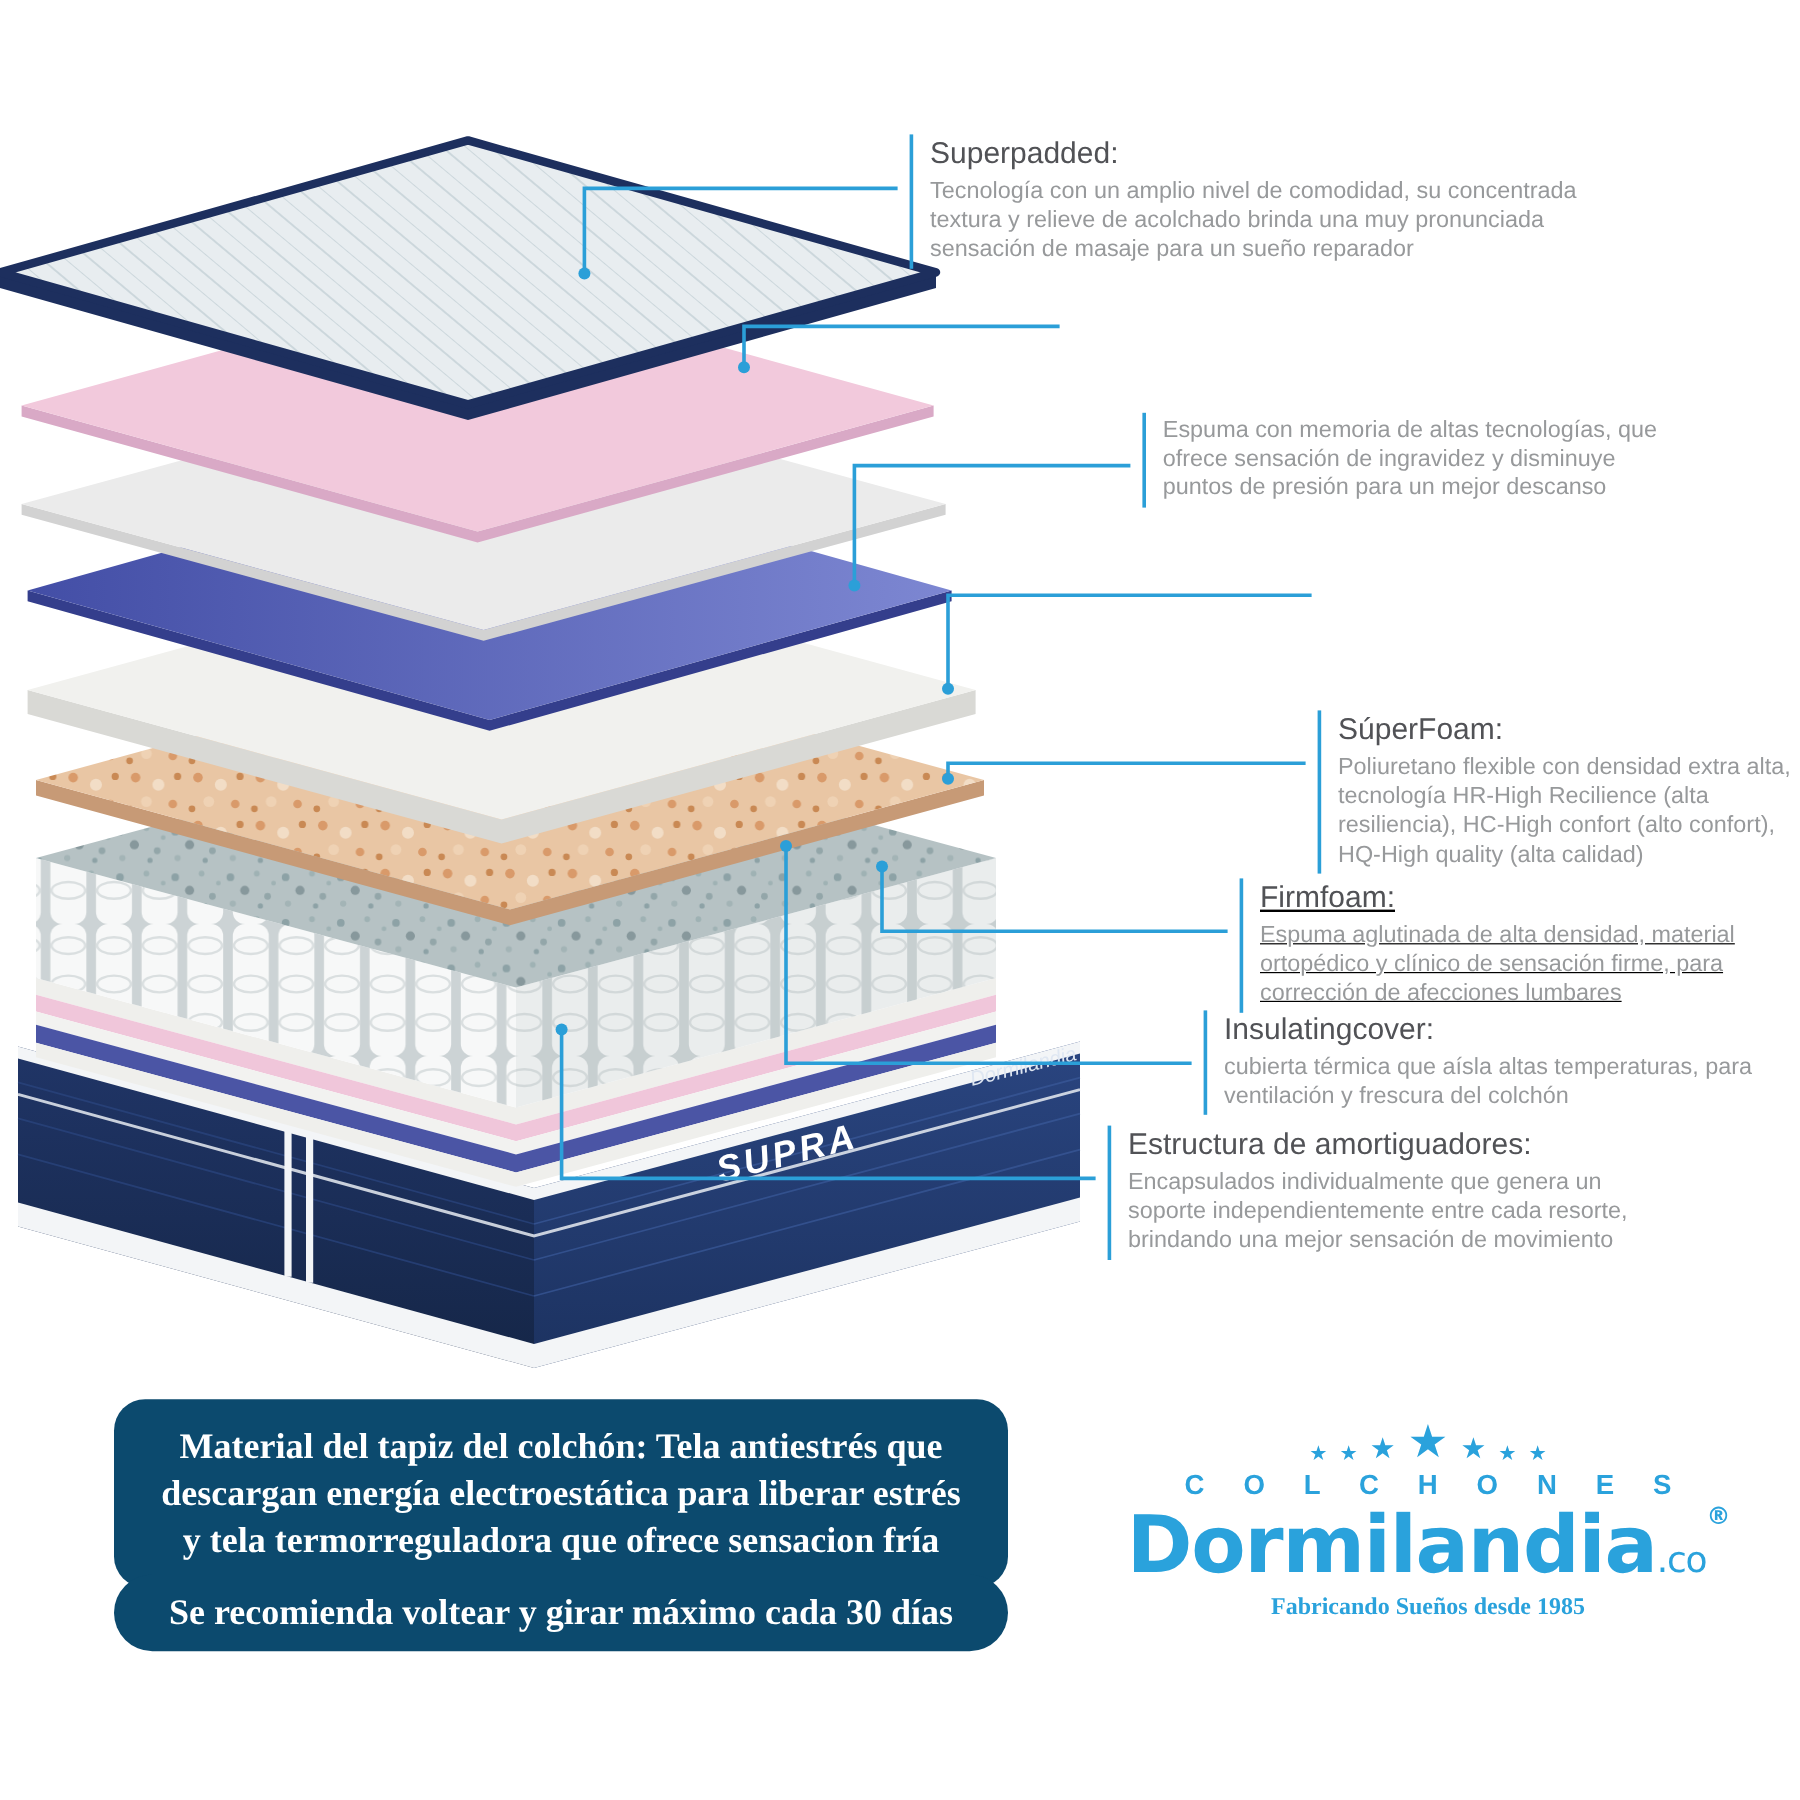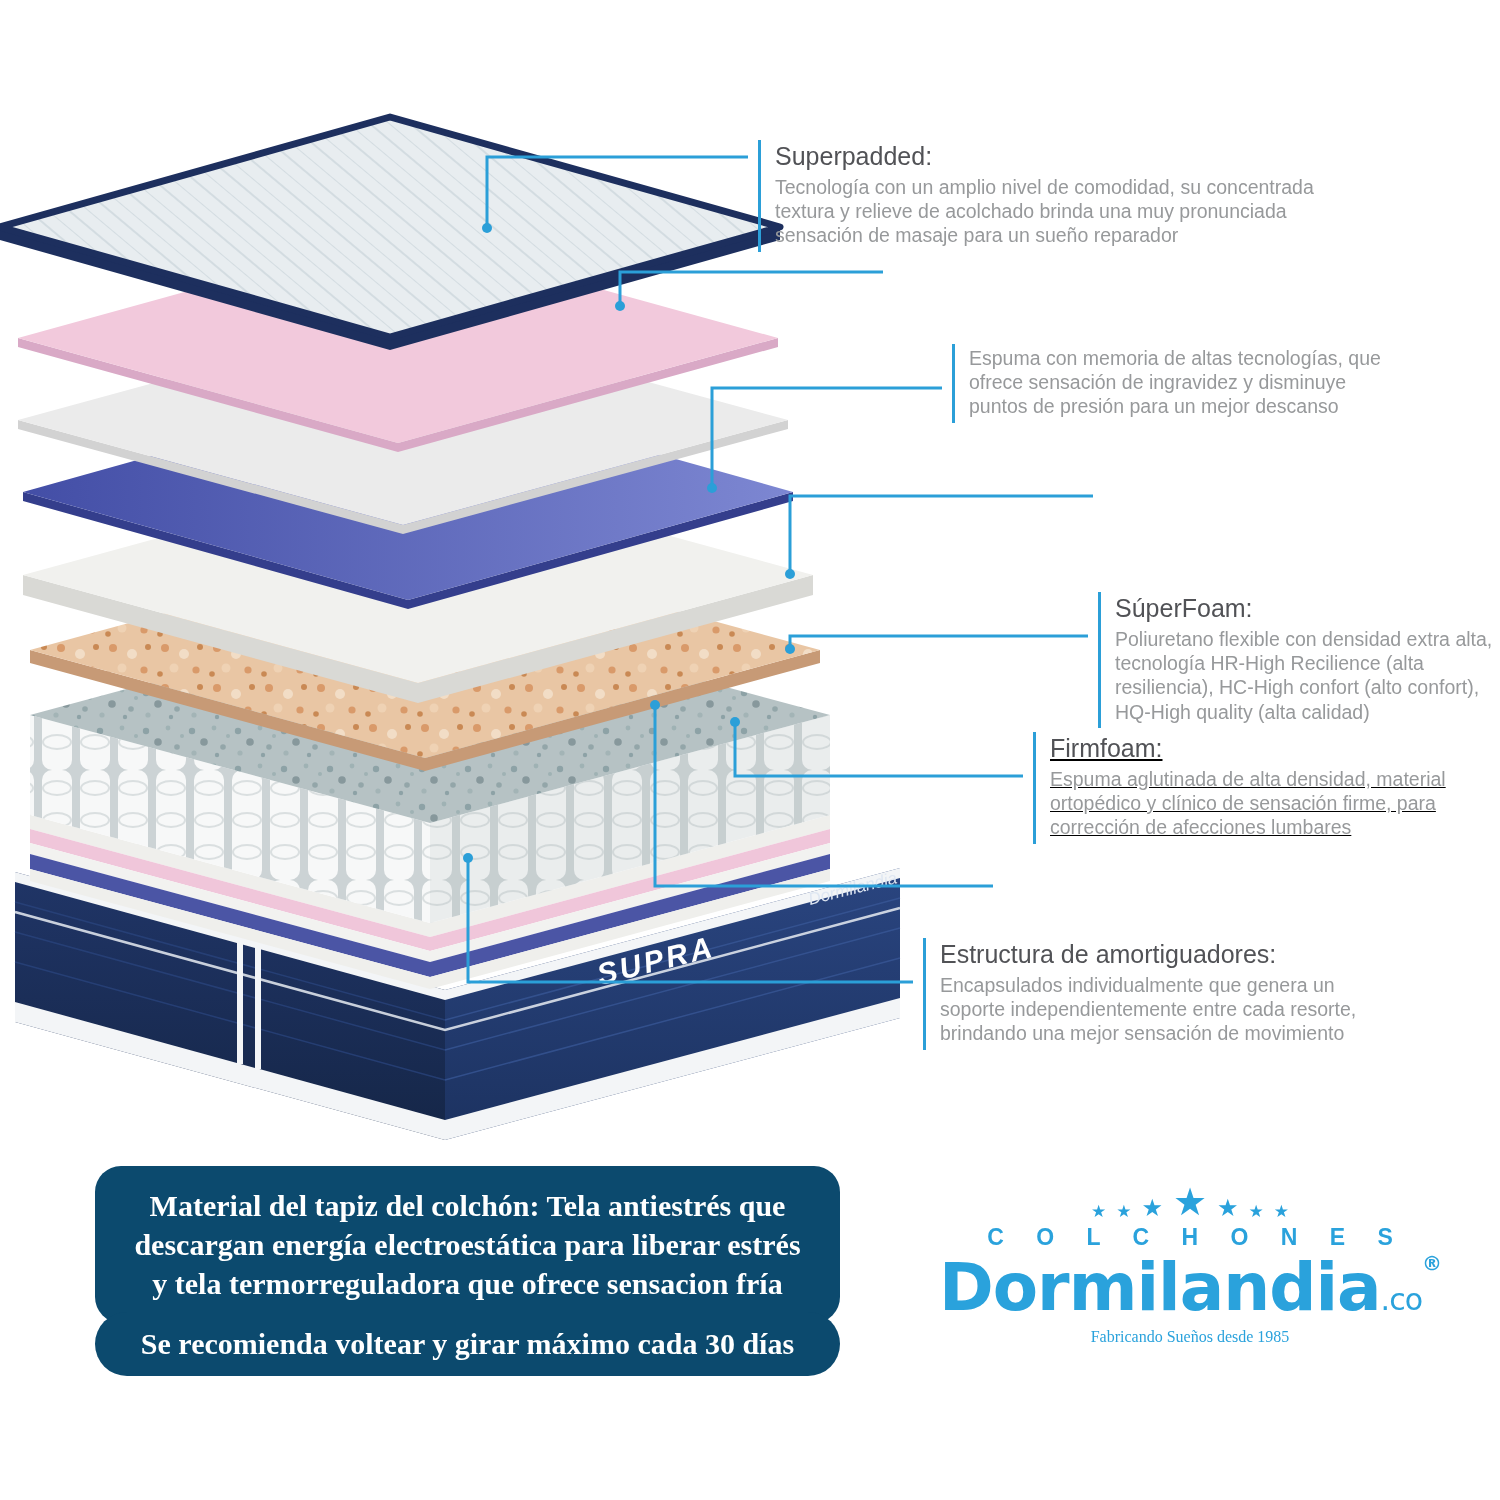--- a/index.html
+++ b/index.html
@@ -21,21 +21,21 @@
   #brand{position:absolute;left:930px;top:1178px;width:520px;text-align:center;z-index:6;color:#2aa2dc;}
   #brand .stars{display:flex;justify-content:center;align-items:flex-end;gap:10px;height:44px;}
   #brand .stars .s1{font-size:17px;}
   #brand .stars .s2{font-size:24px;}
   #brand .stars .s3{font-size:38px;transform:translateY(2px);}
   #brand .colchones{font-size:23px;letter-spacing:13px;font-weight:600;margin-top:2px;text-indent:13px;}
   #brand .wordmark{font-family:"DejaVu Sans",sans-serif;font-weight:800;font-size:66px;
                    letter-spacing:-1px;line-height:1.05;margin-top:2px;white-space:nowrap;}
   #brand .wordmark .dotco{font-size:30px;font-weight:400;}
   #brand .wordmark .reg{font-size:20px;vertical-align:top;}
-  #brand .tagline{font-family:"Liberation Serif",serif;font-size:16px;font-weight:400;margin-top:6px;}
+  #brand .tagline{font-family:"Liberation Serif",serif;font-size:20px;font-weight:700;margin-top:6px;}
 </style>
 </head>
 <body>
 
 <div id="page">
 
   <svg id="scene" viewBox="0 0 1500 1500" aria-hidden="true">
     <defs>
       <pattern id="quilt" width="26" height="26" patternUnits="userSpaceOnUse" patternTransform="rotate(40)">
         <rect width="26" height="26" fill="#e8edf0"></rect>
@@ -162,41 +162,45 @@
       <circle cx="620" cy="306" r="5"></circle>
       <circle cx="712" cy="488" r="5"></circle>
       <circle cx="790" cy="574" r="5"></circle>
       <circle cx="790" cy="649" r="5"></circle>
       <circle cx="735" cy="722" r="5"></circle>
       <circle cx="655" cy="705" r="5"></circle>
       <circle cx="468" cy="858" r="5"></circle>
     </g>
   </svg>
 
-  <div class="callout" style="left:758px;top:112px;width:575px;margin-top:28px;">
+  <div class="callout" style="left:758px;top:112px;width:575px;">
     <p class="co-title">Superpadded:</p>
     <p class="co-body">Tecnología con un amplio nivel de comodidad, su concentrada textura y relieve de acolchado brinda una muy pronunciada sensación de masaje para un sueño reparador</p>
   </div>
 
 
   <div class="callout" style="left:952px;top:344px;width:440px;">
     <p class="co-body">Espuma con memoria de altas tecnologías, que ofrece sensación de ingravidez y disminuye puntos de presión para un mejor descanso</p>
   </div>
 
 
   <div class="callout" style="left:1098px;top:592px;width:392px;">
     <p class="co-title">SúperFoam:</p>
     <p class="co-body">Poliuretano flexible con densidad extra alta, tecnología HR-High Recilience (alta resiliencia), HC-High confort (alto confort), HQ-High quality (alta calidad)</p>
   </div>
 
   <div class="callout" style="left:1033px;top:732px;width:438px;text-decoration:underline;">
     <p class="co-title">Firmfoam:</p>
     <p class="co-body">Espuma aglutinada de alta densidad, material ortopédico y clínico de sensación firme, para corrección de afecciones lumbares</p>
   </div>
 
+  <div class="callout" style="left:1003px;top:842px;width:452px;">
+    <p class="co-title">Insulatingcover:</p>
+    <p class="co-body">cubierta térmica que aísla altas temperaturas, para ventilación y frescura del colchón</p>
+  </div>
 
   <div class="callout" style="left:923px;top:938px;width:465px;">
     <p class="co-title">Estructura de amortiguadores:</p>
     <p class="co-body">Encapsulados individualmente que genera un soporte independientemente entre cada resorte, brindando una mejor sensación de movimiento</p>
   </div>
 
   <div id="banner-material" class="banner">Material del tapiz del colchón: Tela antiestrés que descargan energía electroestática para liberar estrés y tela termorreguladora que ofrece sensacion fría</div>
 
   <div id="banner-recommendation" class="banner">Se recomienda voltear y girar máximo cada 30 días</div>
 

